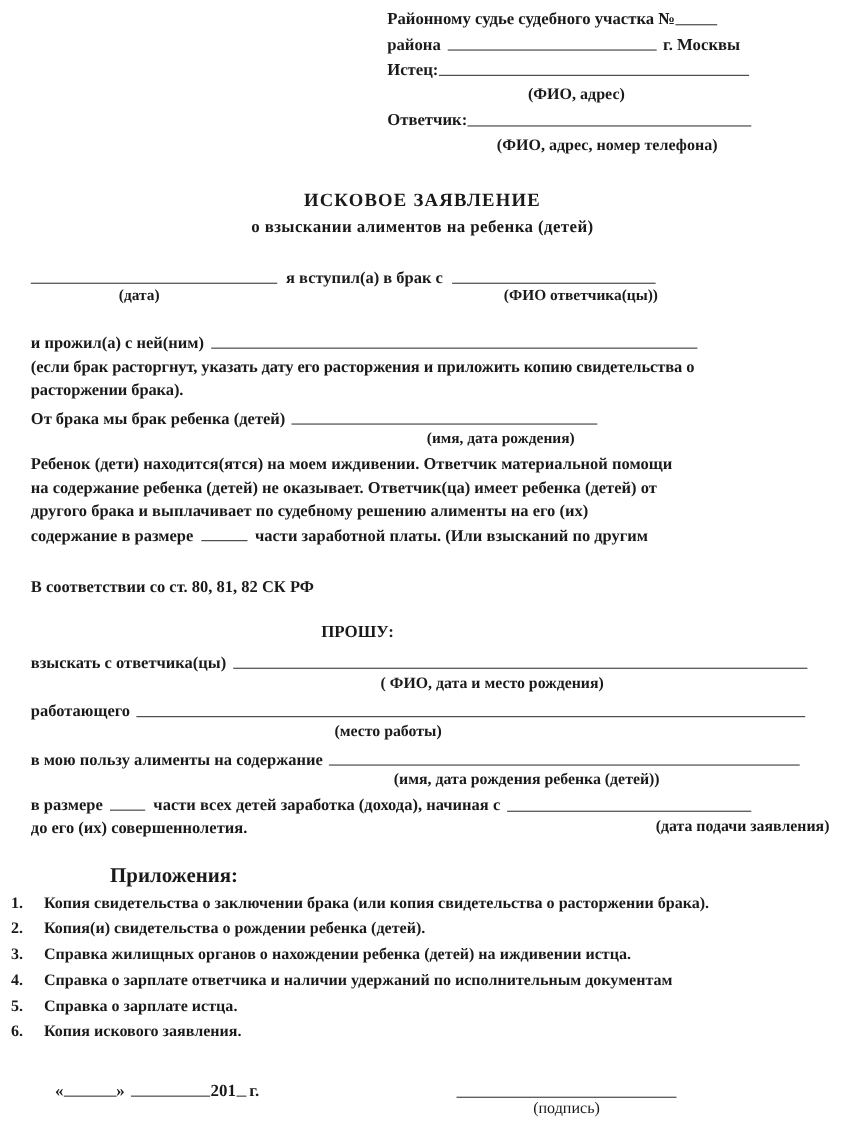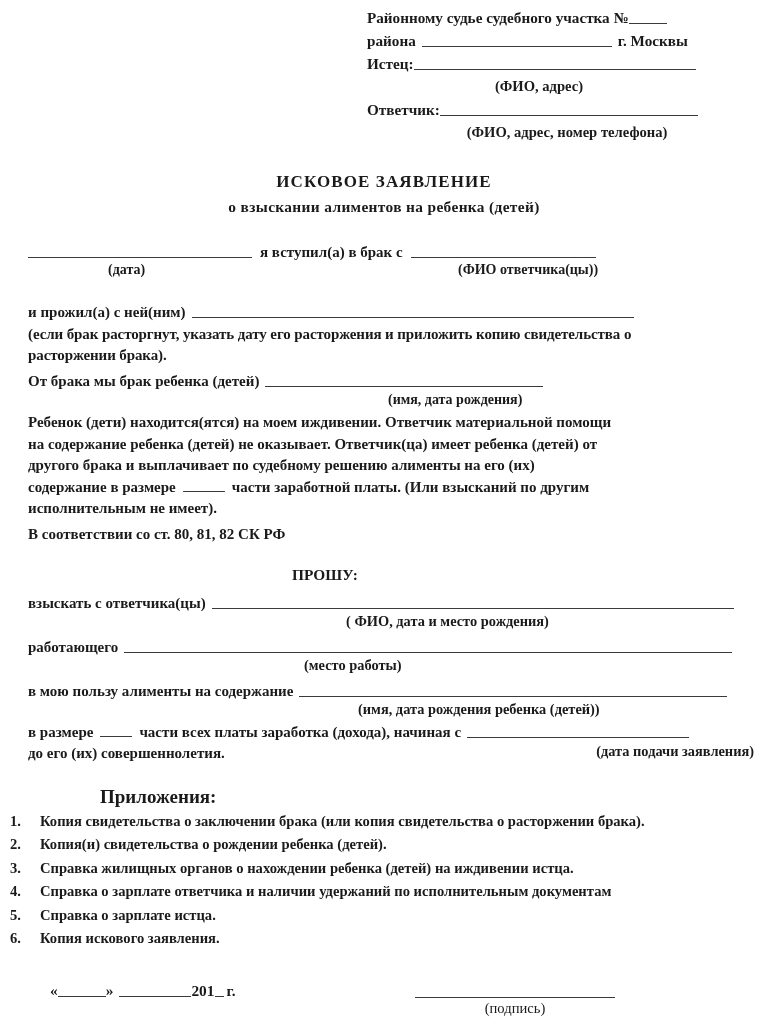--- a/index.html
+++ b/index.html
@@ -38,21 +38,20 @@
   
   .addressee {
     position: absolute;
     left: 352px;
     top: 6px;
     width: 400px;
     font-size: 15.2px;
     font-weight: bold;
     line-height: 23px;
     white-space: nowrap;
-    margin-left: 15px;
   }
   .addressee .ln { display: block; }
   .addr-caption {
     display: block;
     text-align: center;
     font-weight: bold;
     font-size: 14.6px;
   }
   .addr-caption.c1 { padding-right: 56px; }
   .addr-caption.c2 { padding-right: 0px; }
@@ -241,21 +240,20 @@
   </div>
   <div class="cap-child">
     <span class="cap-abs" style="left:360px;">(имя, дата рождения)</span>
   </div>
 
   <div class="para blk-support">
     <div>Ребенок (дети) находится(ятся) на моем иждивении. Ответчик материальной помощи</div>
     <div>на содержание ребенка (детей) не оказывает. Ответчик(ца) имеет ребенка (детей) от</div>
     <div>другого брака и выплачивает по судебному решению алименты на его (их)</div>
     <div><span>содержание в размере</span><span class="rule" style="width:42px;margin:0 7px;"></span><span>части заработной платы. (Или взысканий по другим</span></div>
-    <div class="lastline">исполнительным не имеет).</div>
   </div>
 
   <div class="para blk-sk">В соответствии со ст. 80, 81, 82 СК РФ</div>
 
   <div class="proshu">ПРОШУ:</div>
 
   <div class="para blk-vzysk">
     <span>взыскать с ответчика(цы)</span><span class="rule rule-thin" style="width:522px;margin-left:6px;"></span>
   </div>
   <div class="cap-fio2">
@@ -270,21 +268,21 @@
   </div>
 
   <div class="para blk-polzu">
     <span>в мою пользу алименты на содержание</span><span class="rule rule-thin" style="width:428px;margin-left:6px;"></span>
   </div>
   <div class="cap-imya">
     <span class="cap-abs" style="left:330px;">(имя, дата рождения ребенка (детей))</span>
   </div>
 
   <div class="para blk-razmer">
-    <span>в размере</span><span class="rule" style="width:32px;margin:0 7px;"></span><span>части всех платы заработка (дохода), начиная с</span><span class="rule rule-thin" style="width:222px;margin-left:6px;"></span>
+    <span>в размере</span><span class="rule" style="width:32px;margin:0 7px;"></span><span>части всех детей заработка (дохода), начиная с</span><span class="rule rule-thin" style="width:222px;margin-left:6px;"></span>
   </div>
 
   <div class="para blk-dosov">до его (их) совершеннолетия.</div>
   <div class="cap-datapod">(дата подачи заявления)</div>
 
   <div class="attach-title">Приложения:</div>
   <ul class="attach-list">
     <li>
       <span class="attach-num">1.</span>
       <span class="attach-txt">Копия свидетельства о заключении брака (или копия свидетельства о расторжении брака).</span>

